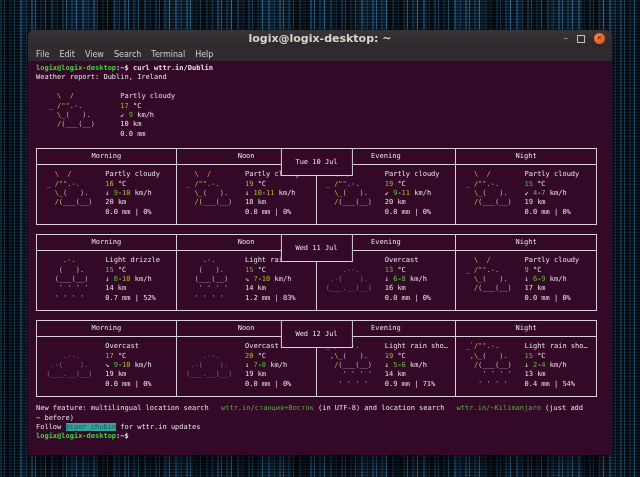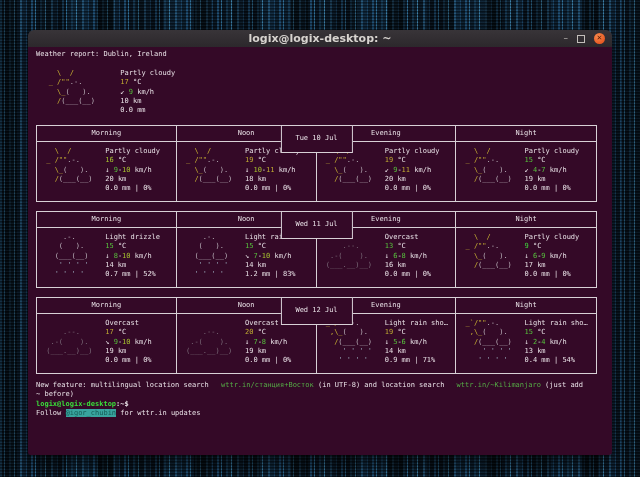--- a/index.html
+++ b/index.html
@@ -93,21 +93,30 @@
 <div>
   <div class="window">
     <div class="titlebar">
       <div class="title">logix@logix-desktop: ~</div>
       <div class="controls">
         <span class="btn-min">–</span>
         <span class="btn-max"></span>
         <span class="btn-close">✕</span>
       </div>
     </div>
+    <div class="menubar" id="menubar">
+        <span>File</span>
+        <span>Edit</span>
+        <span>View</span>
+        <span>Search</span>
+        <span>Terminal</span>
+        <span>Help</span>
+      </div>
     <div class="terminal">
+      <div class="t-line bold"><span class="c-prompt">logix@logix-desktop</span><span class="c-w">:~$</span><span class="c-w"> curl wttr.in/Dublin</span></div>
       <div class="t-line">Weather report: Dublin, Ireland</div>
       <div class="t-line"> </div>
       <div class="current" id="current">
           <pre><div class="t-line"><span class="c-w">  </span><span class="c-sun">   \  /</span><span class="c-w">           </span><span class="c-w">Partly cloudy</span></div><div class="t-line"><span class="c-w">  </span><span class="c-sun"> _ /""</span><span class="c-cloud">.-.</span><span class="c-w">         </span><span class="c-yellow">17</span><span class="c-w"> °C</span></div><div class="t-line"><span class="c-w">  </span><span class="c-sun">   \_</span><span class="c-cloud">(   ).</span><span class="c-w">       </span><span class="c-w">↙ </span><span class="c-green">9</span><span class="c-w"> km/h</span></div><div class="t-line"><span class="c-w">  </span><span class="c-sun">   /</span><span class="c-cloud">(___(__)</span><span class="c-w">      </span><span class="c-w">10 km</span></div><div class="t-line"><span class="c-w">  </span><span class="c-w">                  </span><span class="c-w">0.0 mm</span></div></pre>
         </div>
       <div id="days">
           <div class="day">
             <div class="date-box">Tue 10 Jul</div>
             <div class="day-table">
               <div class="day-header">
@@ -179,18 +188,18 @@
                 <div class="bcell">
                   <pre><div class="t-line"><span class="c-sun"> _`/""</span><span class="c-cloud">.-.</span><span class="c-w">      </span><span class="c-w">Light rain sho…</span></div><div class="t-line"><span class="c-sun">  ,\_</span><span class="c-cloud">(   ).</span><span class="c-w">    </span><span class="c-green">15</span><span class="c-w"> °C</span></div><div class="t-line"><span class="c-sun">   /</span><span class="c-cloud">(___(__)</span><span class="c-w">   </span><span class="c-w">↓ </span><span class="c-green">2</span><span class="c-w">-</span><span class="c-green">4</span><span class="c-w"> km/h</span></div><div class="t-line"><span class="c-rain">     ' ' ' '</span><span class="c-w">   </span><span class="c-w">13 km</span></div><div class="t-line"><span class="c-rain">    ' ' ' '</span><span class="c-w">    </span><span class="c-w">0.4 mm | 54%</span></div></pre>
                 </div>
               </div>
             </div>
           </div>
         </div>
       <div class="footer">
         <div class="t-line" id="footer-line1"><span class="c-w">New feature: multilingual location search </span><span class="c-link">wttr.in/станция+Восток</span><span class="c-w"> (in UTF-8) and location search </span><span class="c-link">wttr.in/~Kilimanjaro</span><span class="c-w"> (just add</span></div>
         <div class="t-line">~ before)</div>
+        <div class="t-line"><span class="c-w">Follow </span><span class="hl">@igor_chubin</span><span class="c-w"> for wttr.in updates</span></div>
         <div class="t-line bold"><span class="c-prompt">logix@logix-desktop</span><span class="c-w">:~$</span></div>
-        <div class="t-line"><span class="c-w">Follow </span><span class="hl">@igor_chubin</span><span class="c-w"> for wttr.in updates</span></div>
       </div>
     </div>
   </div>
 </div>
 
 </body></html>

